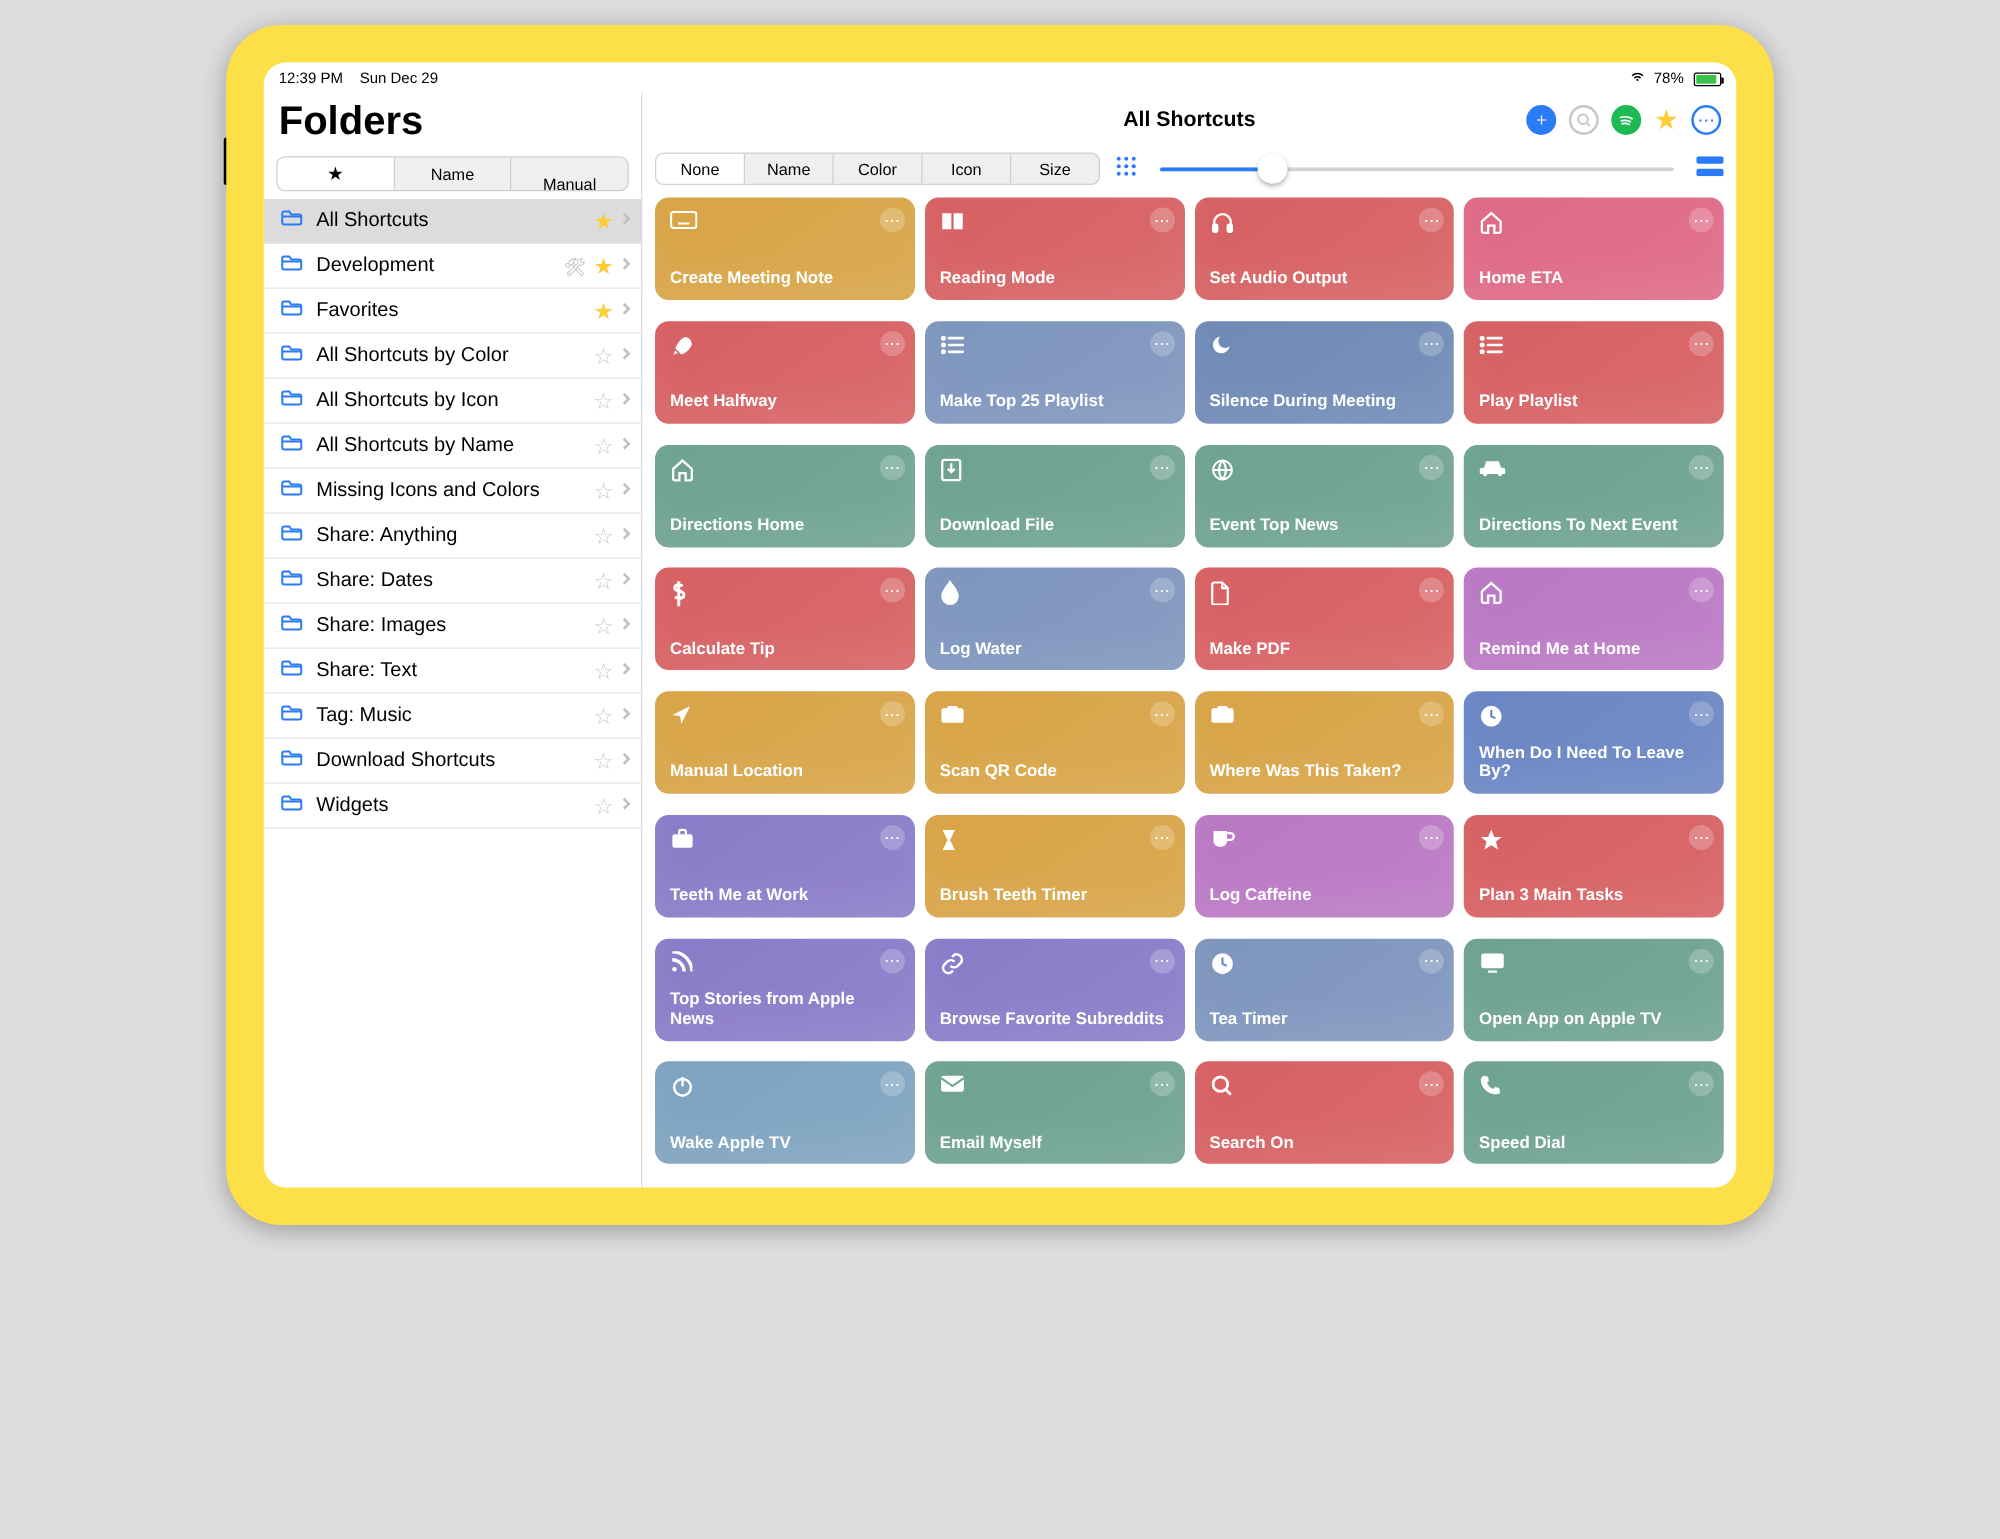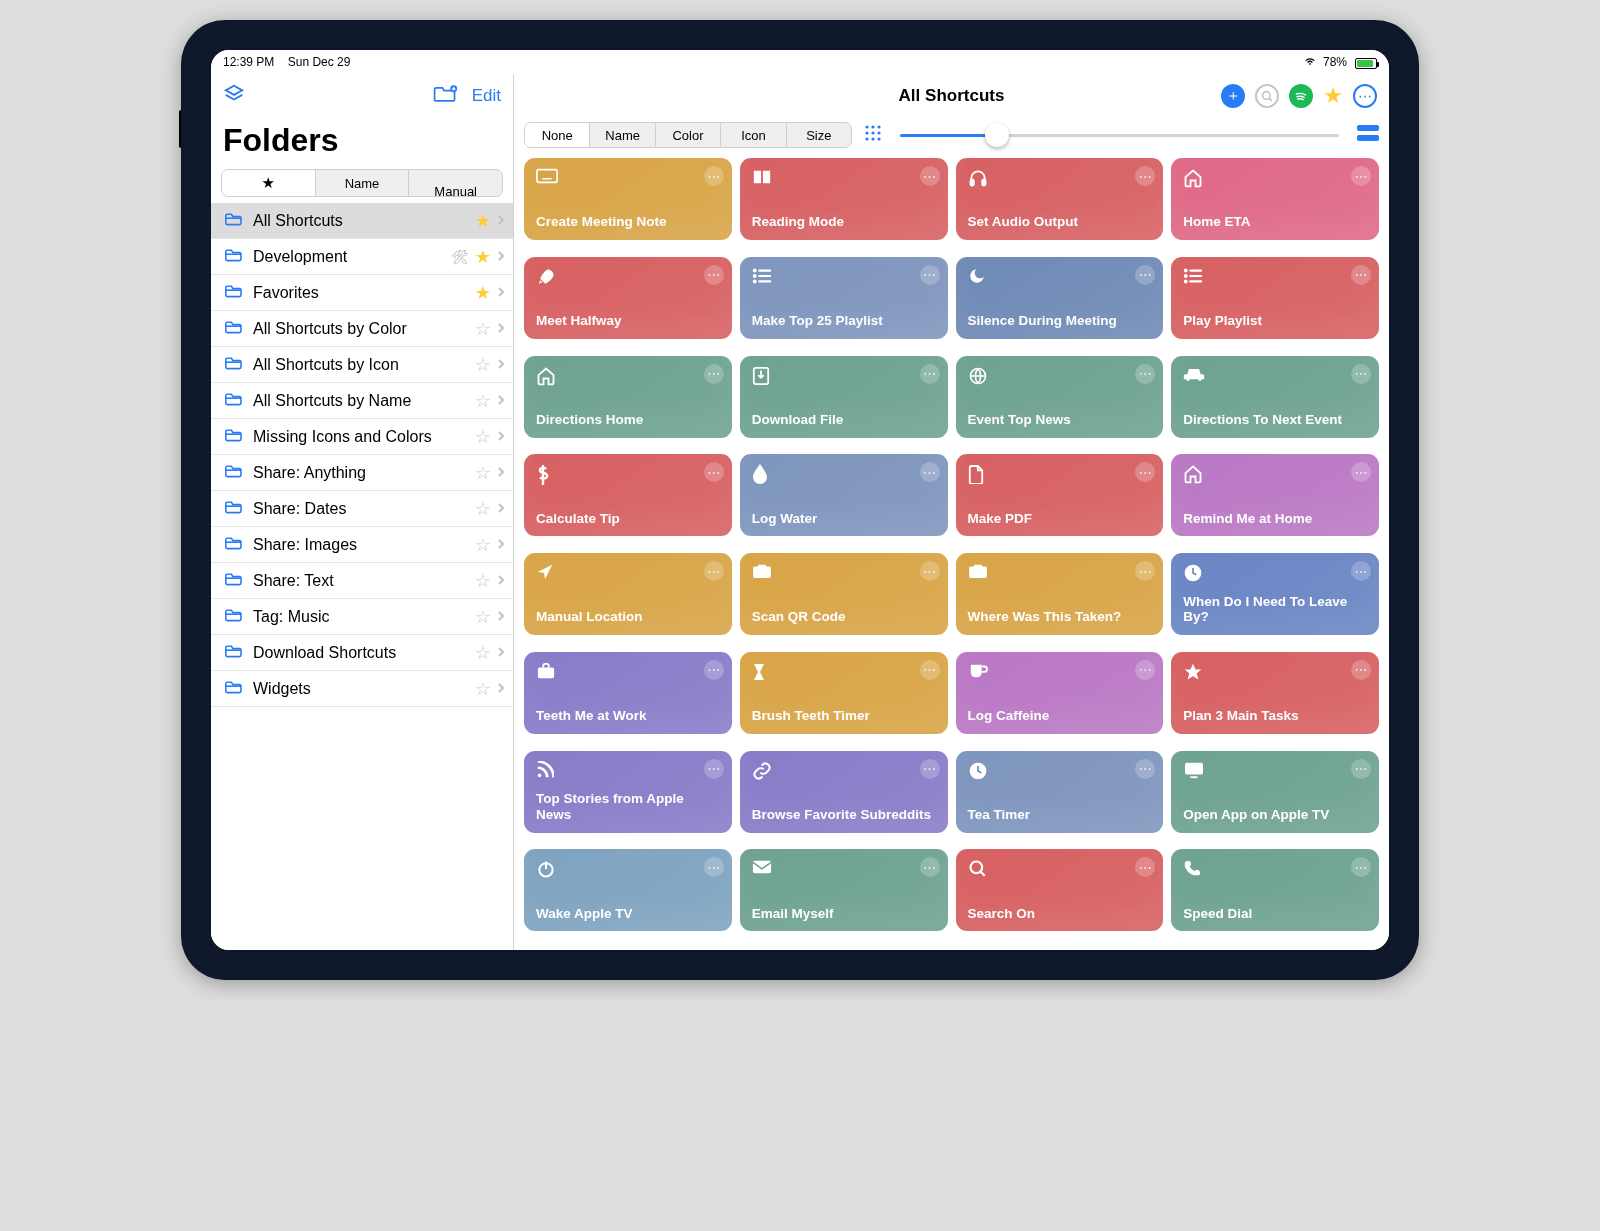--- a/index.html
+++ b/index.html
@@ -6,21 +6,21 @@
   body {
     font-family: -apple-system, "Helvetica Neue", Helvetica, Arial, sans-serif;
     background: #ddd;
     display: flex;
     justify-content: center;
     padding: 20px 0;
   }
   .ipad {
     width: 1238px;
     height: 960px;
-    background: #0f172a;
+    background: #fde047;
     border-radius: 44px;
     padding: 30px;
     box-shadow: 0 4px 20px rgba(0,0,0,.3);
     position: relative;
   }
   .ipad::before {
     
     content: "";
     position: absolute;
     left: -2px; top: 90px; width: 2px; height: 38px;
@@ -140,21 +140,21 @@
     padding:0 10px;
     gap:12px;
   }
   .sort-seg {
     display:flex;
     border:1px solid #cfcfcf;
     border-radius:7px;
     background:#efefef;
     overflow:hidden;
     height:26px;
-    width:328px;
+    width:356px;
   }
   .sort-seg > div{
     flex:1;border-right:1px solid #cfcfcf;
     display:flex;align-items:center;justify-content:center;
     font-size:13px;
   }
   .sort-seg > div:last-child{border-right:none;}
   .sort-seg > div.active{background:#fff;font-weight:500;}
   .grid-icon { color:#2a7bf6; font-size:18px; }
   .slider-track {
@@ -217,38 +217,20 @@
           <span class="battery-box">
               <span class="battery-fill"></span>
             </span>
         </span>
       </div>
     </div>
 
     <div class="content">
 
       <div class="sidebar">
-        <div class="sidebar-top">
-          <span class="layers-icon">
-            <svg width="22" height="22" viewBox="0 0 24 24" fill="none" stroke="currentColor" stroke-width="2">
-                <polygon points="12 3 3 8 12 13 21 8 12 3"></polygon>
-                <polyline points="3 13 12 18 21 13"></polyline>
-              </svg>
-          </span>
-          <div class="sidebar-top-right">
-            <span class="add-folder-icon">
-              <svg width="26" height="22" viewBox="0 0 30 24" fill="none" stroke="currentColor" stroke-width="2">
-                  <path d="M3 7a2 2 0 012-2h7l2 3h10a2 2 0 012 2v8a2 2 0 01-2 2H5a2 2 0 01-2-2V7z"></path>
-                  <circle cx="25" cy="6" r="4" fill="#2a7bf6" stroke="none"></circle>
-                  <path d="M25 4v4M23 6h4" stroke="#fff" stroke-width="1.4"></path>
-                </svg>
-            </span>
-            <span class="edit-button">Edit</span>
-          </div>
-        </div>
         <div class="folders-title">Folders</div>
         <div class="seg">
           <div class="active">
               <span class="star-glyph">★</span>
             </div>
           <div>Name</div>
           <div>Manual</div>
         </div>
         <div class="folder-list" id="folder-list">
             <div class="folder-item selected">

